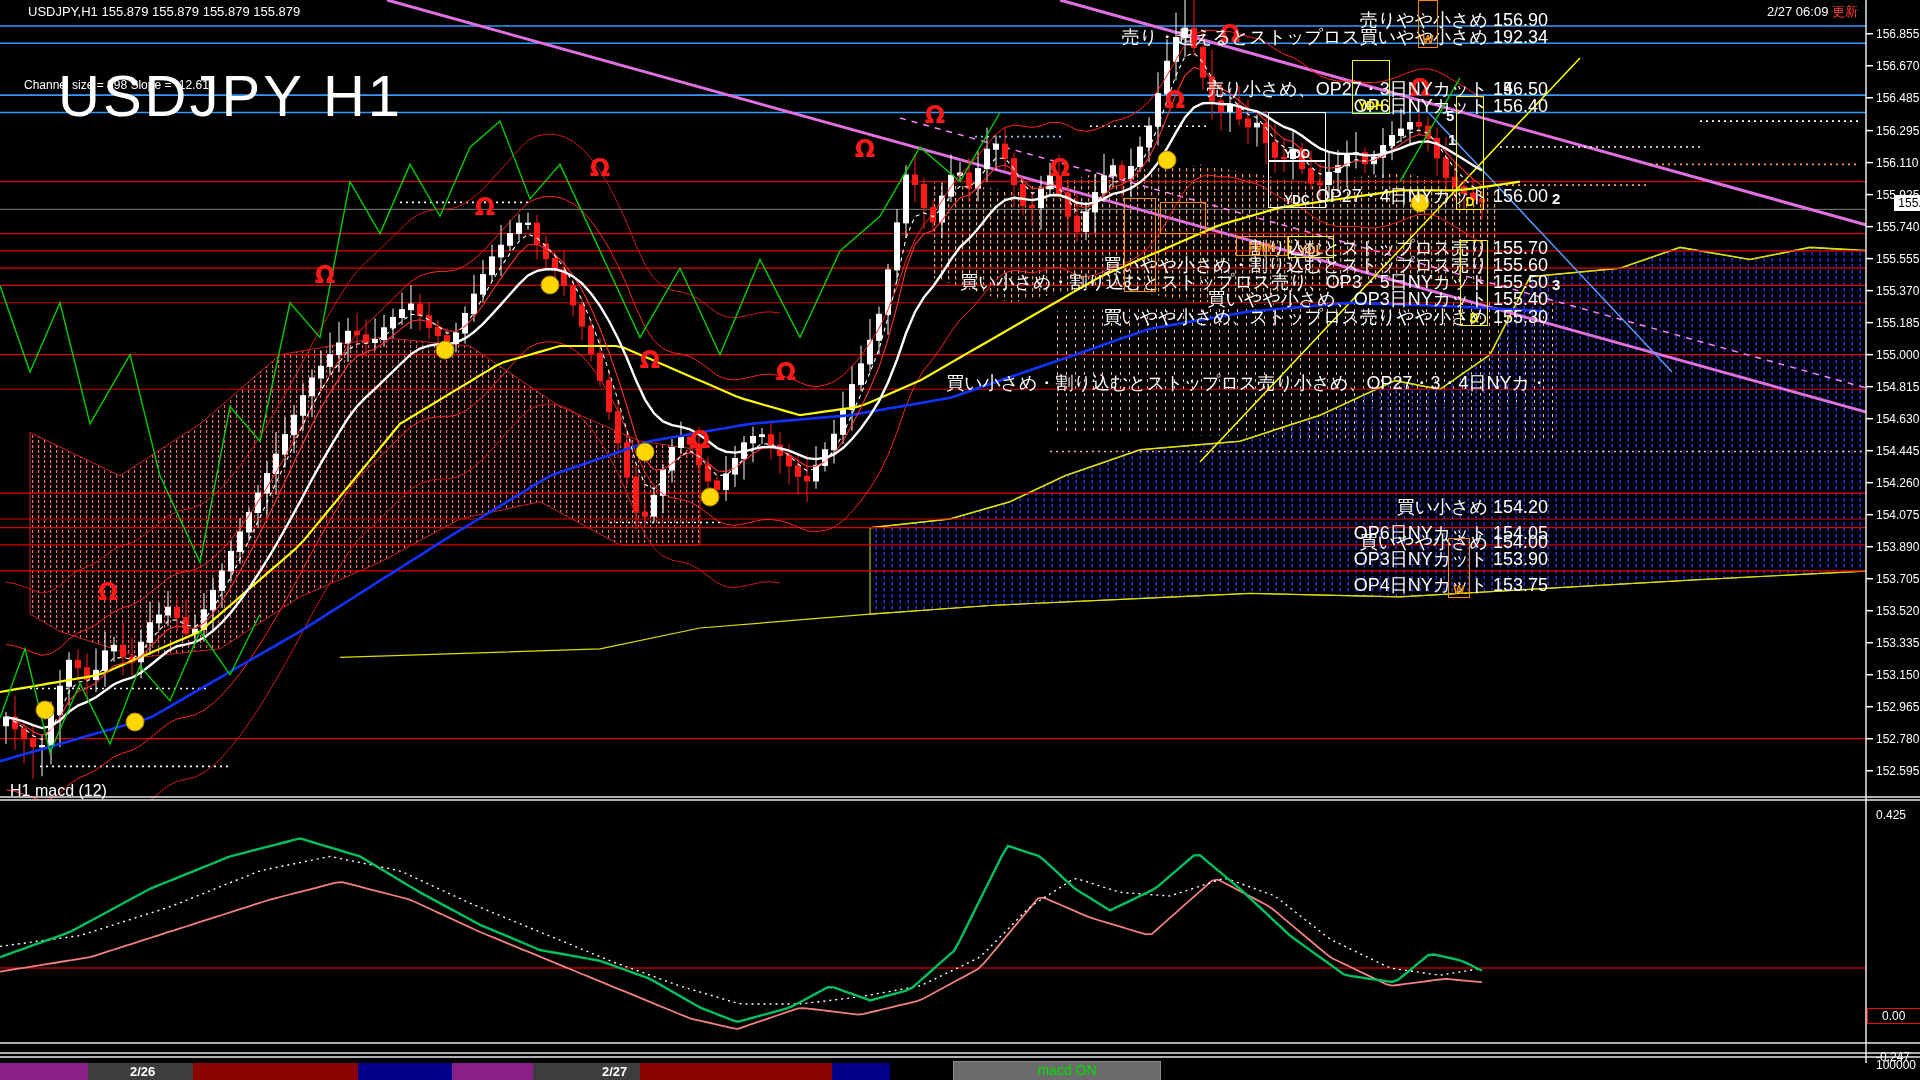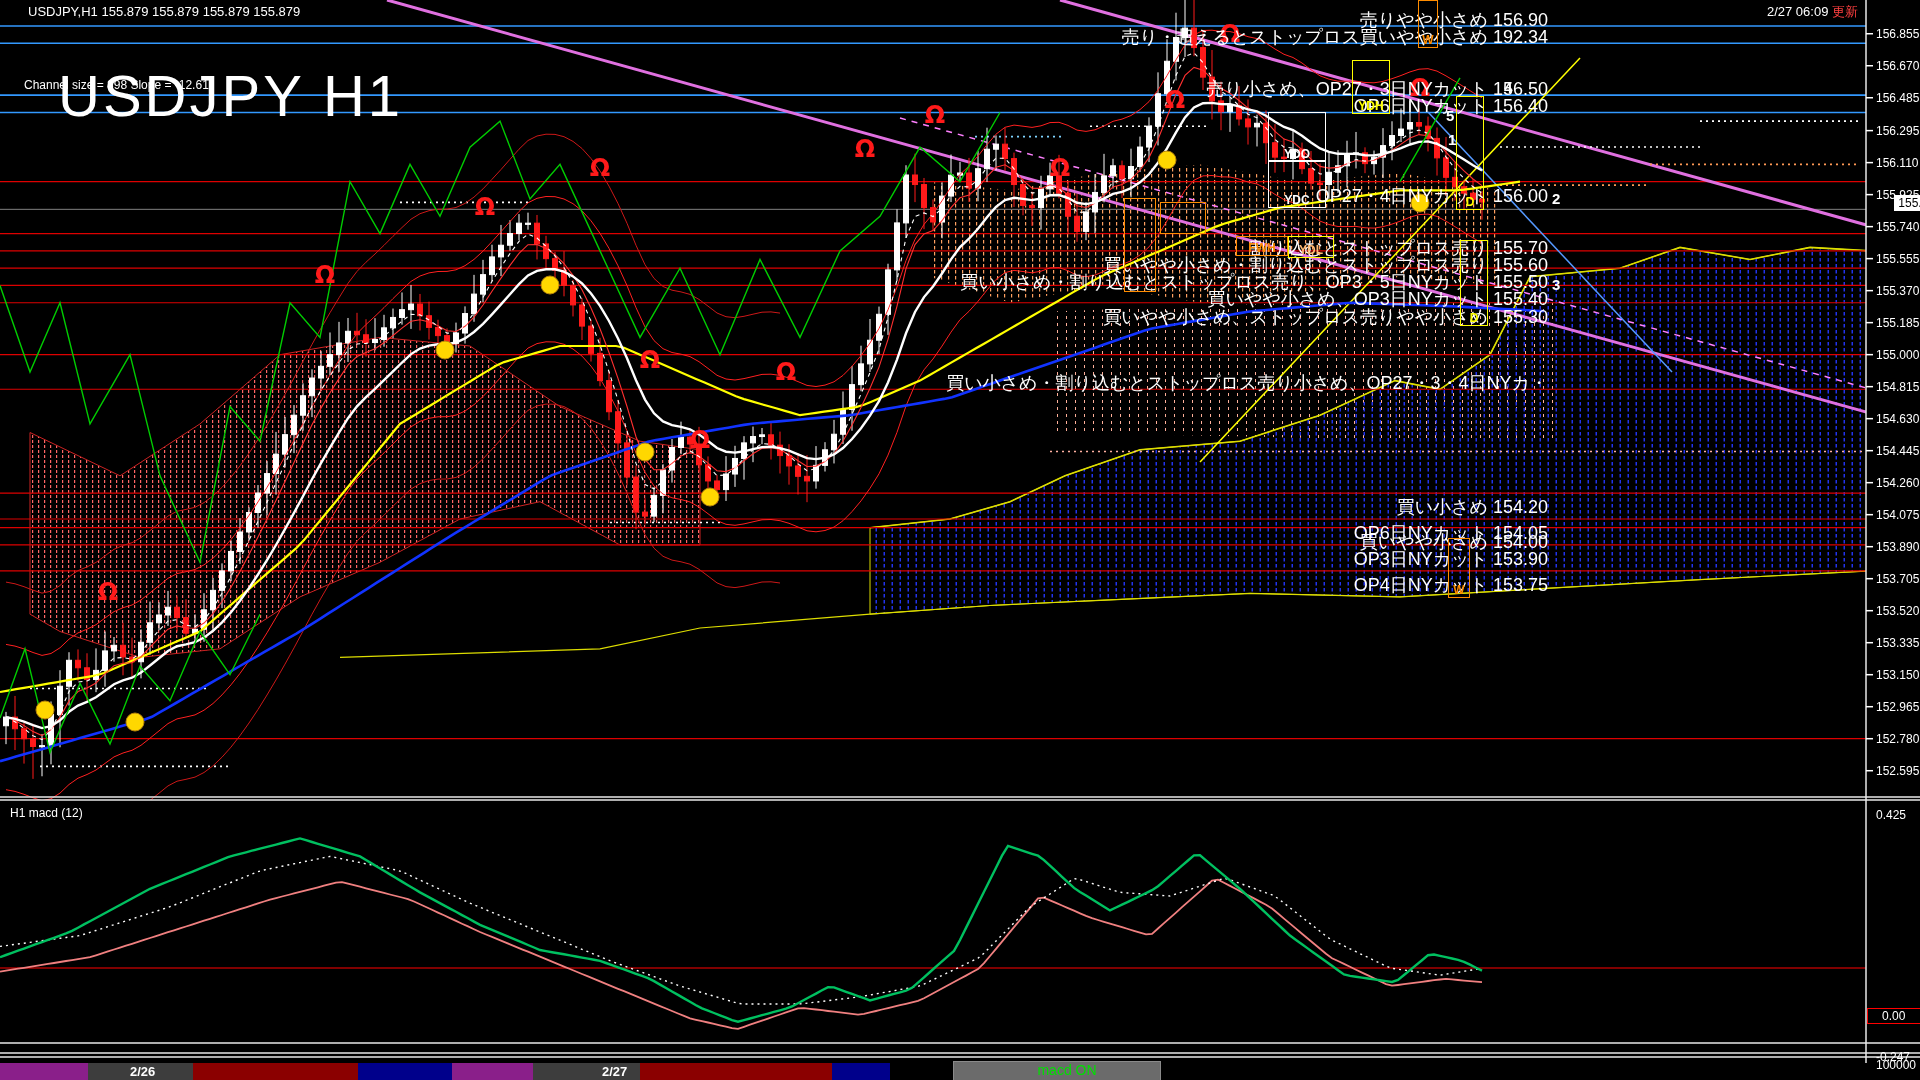--- a/index.html
+++ b/index.html
@@ -5,21 +5,21 @@
   html,body{margin:0;padding:0;background:#000;}
   #screen{position:relative;width:1920px;height:1080px;background:#000;overflow:hidden;
           font-family:"Liberation Sans","DejaVu Sans",sans-serif;}
   #chart-svg{position:absolute;left:0;top:0;}
   .ovl{position:absolute;white-space:nowrap;}
   #symbol-title{left:28px;top:4px;color:#fff;font-size:13px;text-align:center;}
   #channel-info{left:24px;top:78px;color:#fff;font-size:12px;}
   #watermark{left:58px;top:62px;color:#fff;font-size:58px;letter-spacing:3px;}
   #updated{right:62px;top:3px;font-size:13px;color:#fff;}
   #updated .upd-suffix{color:#ff4040;}
-  #macd-label{left:10px;top:806px;color:#fff;font-size:12px;}
+  #macd-label{left:10px;top:782px;color:#fff;font-size:16px;}
   #macd-btn{left:953px;top:1061px;width:186px;height:18px;background:#6b6b6b;border:1px solid #8a8a8a;
             color:#00e000;font-size:14px;text-align:center;line-height:17px;cursor:pointer;padding-left:20px;}
   .ann{position:absolute;right:372px;color:#fff;font-size:18px;text-align:right;white-space:nowrap;}
   .edge-num{position:absolute;color:#fff;font-size:15px;font-weight:bold;white-space:nowrap;}
   .lvl-box{position:absolute;display:flex;align-items:flex-end;justify-content:center;
            font-size:12px;font-weight:bold;background:transparent;}
   .tick-label{position:absolute;left:1876px;color:#fff;font-size:12px;white-space:nowrap;}
   .cur-price{position:absolute;left:1867px;width:52px;background:#fff;color:#000;font-size:12px;
              text-align:center;padding:1px 0;margin-left:27px;}
   .macd-zero{position:absolute;left:1867px;width:40px;border:1px solid #ff0000;color:#fff;

